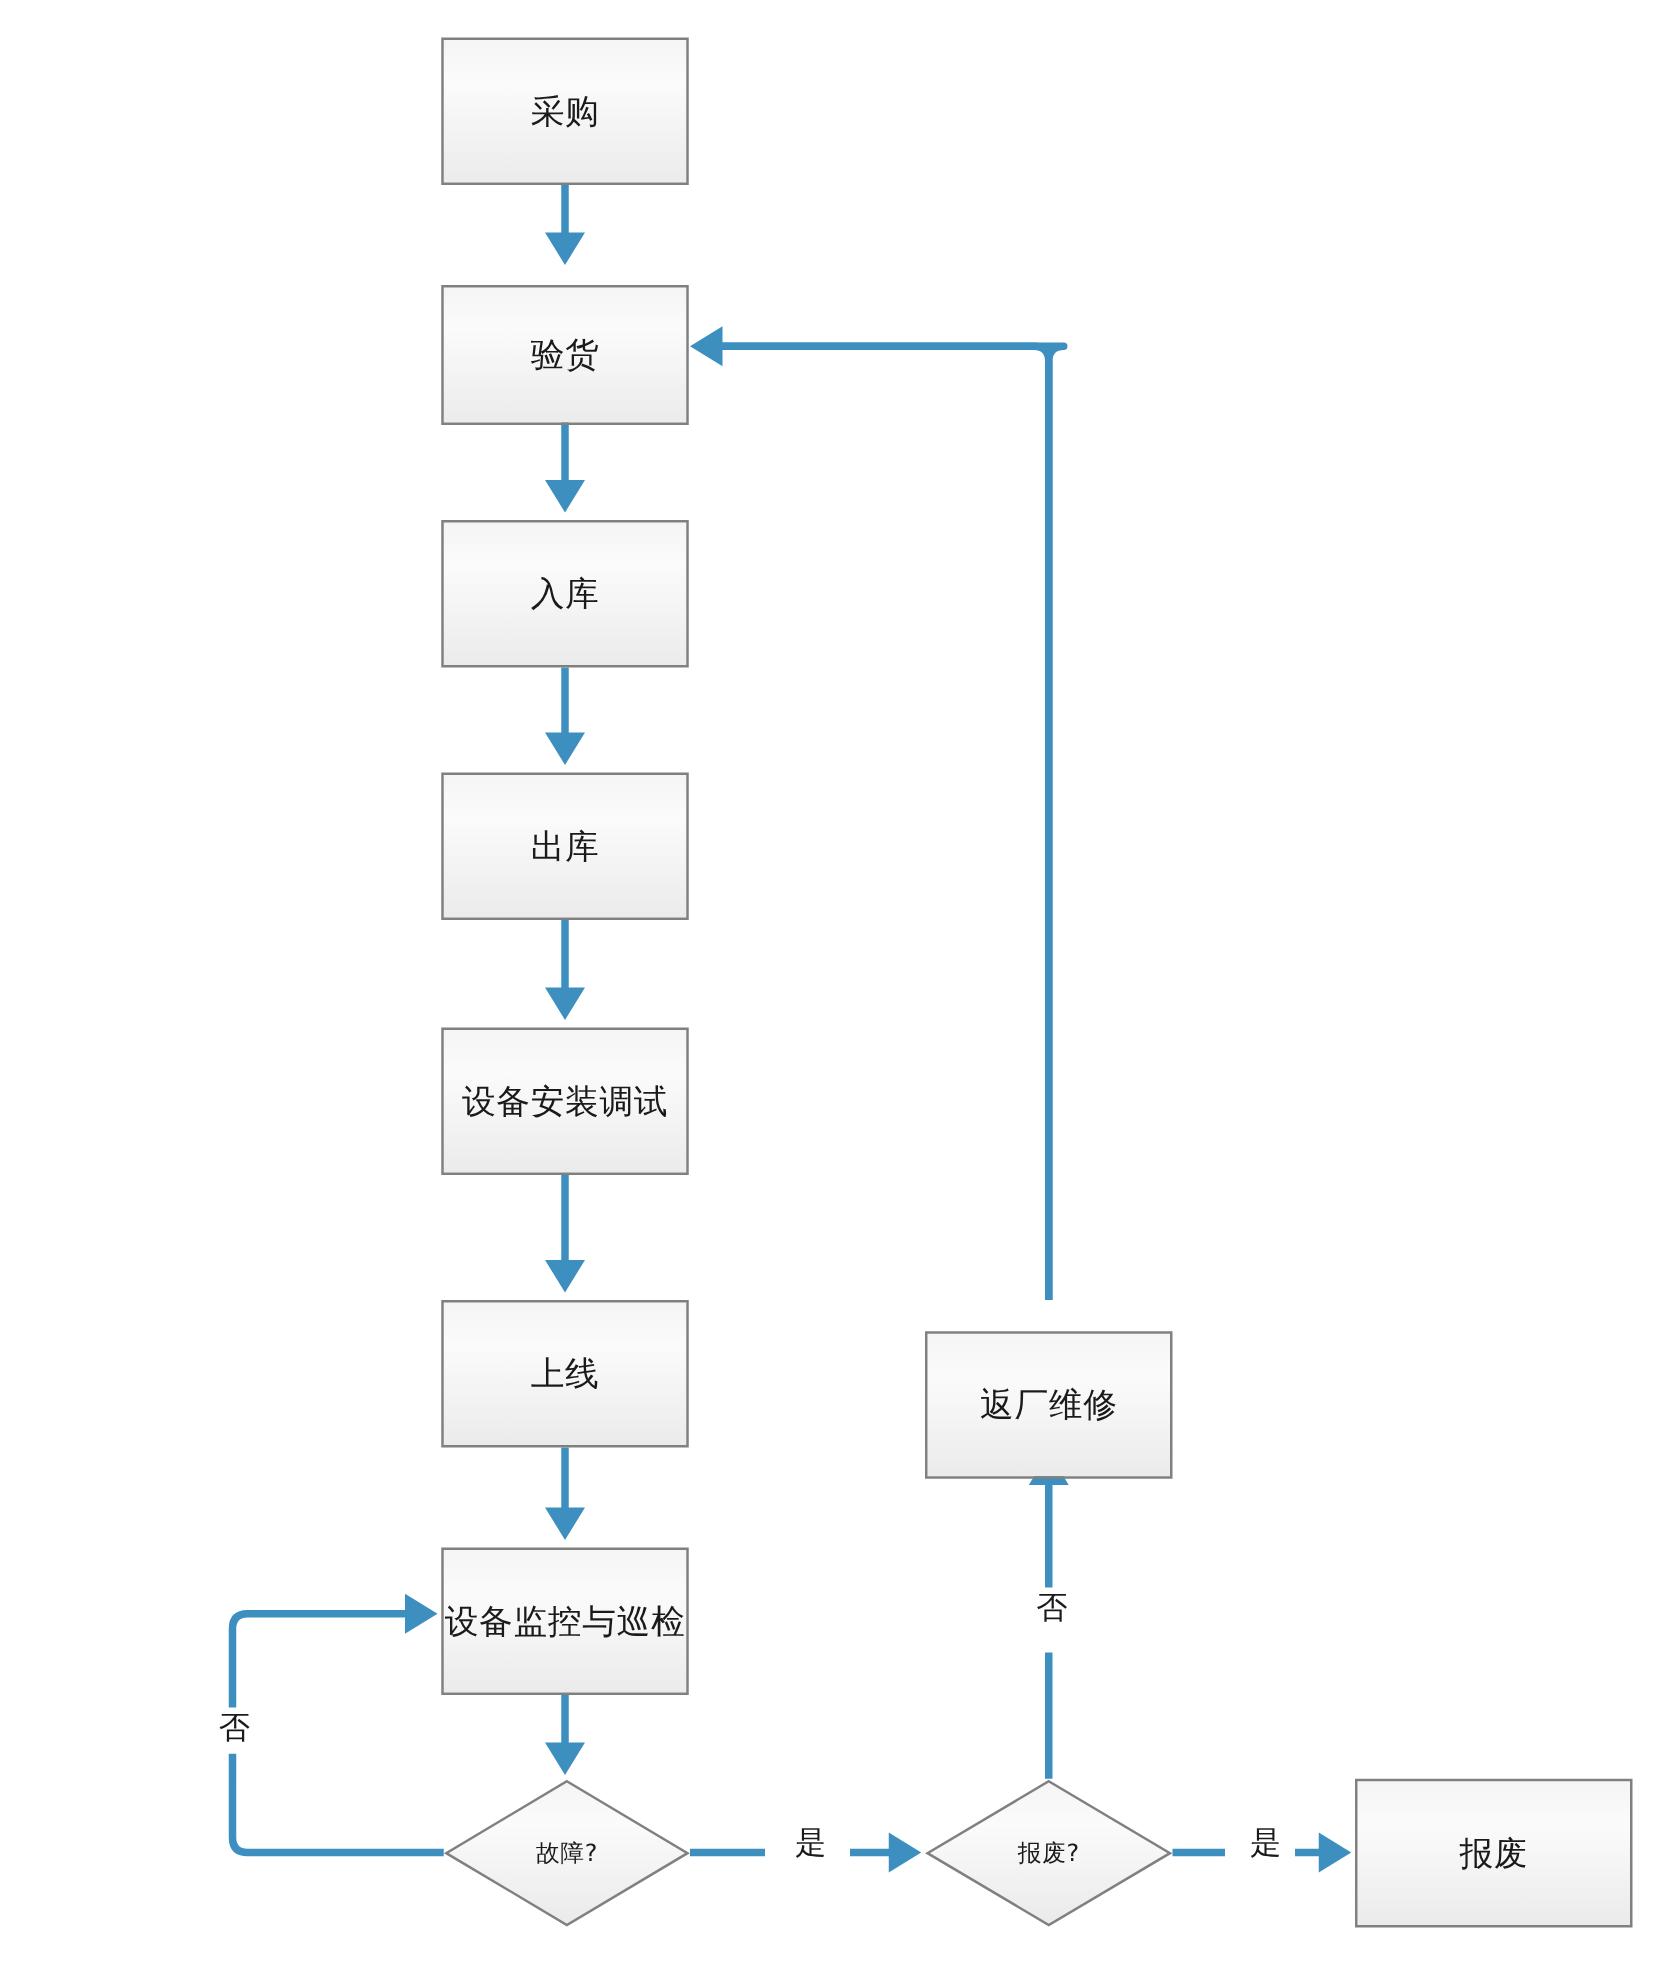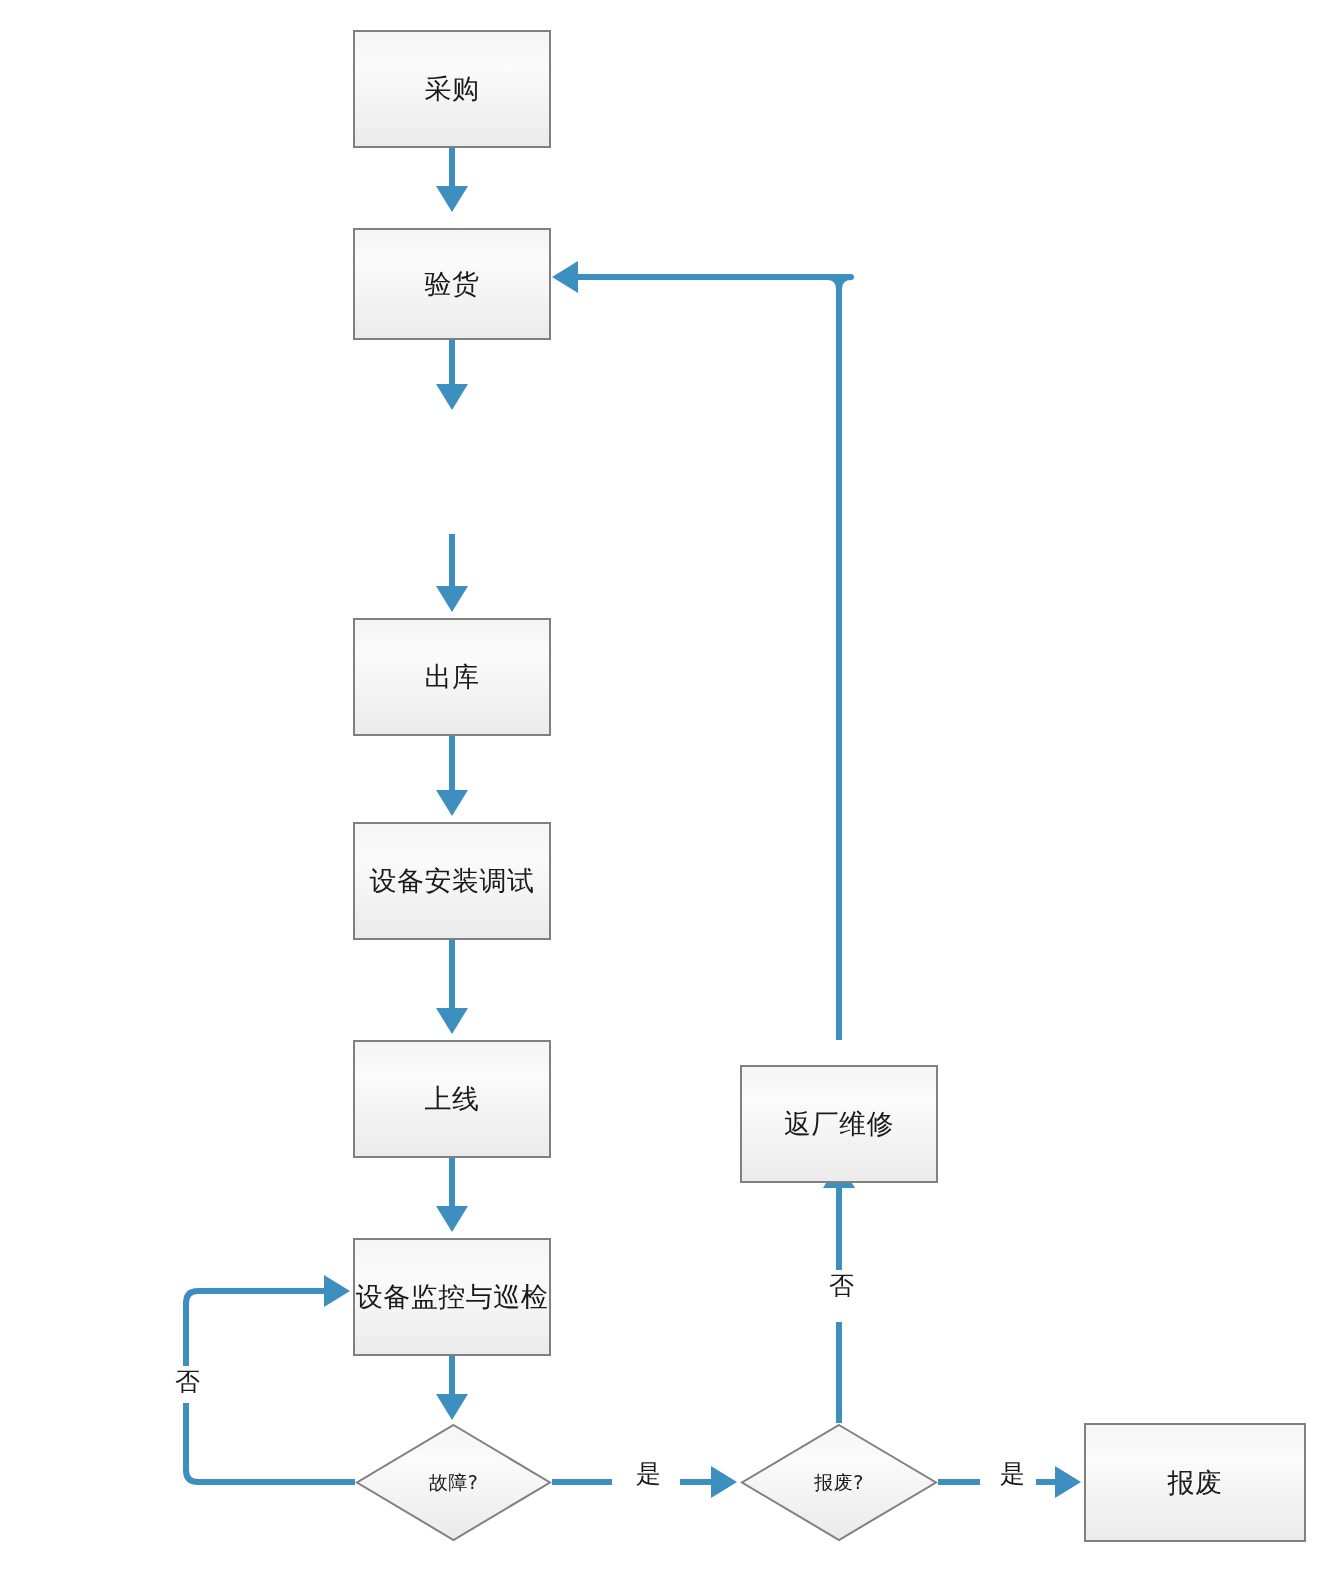--- a/index.html
+++ b/index.html
@@ -130,20 +130,23 @@
   </svg>
 
   <div class="node" style="left:353px; top:30px;   width:198px; height:118px;">
     <span>采购</span>
   </div>
 
   <div class="node" style="left:353px; top:218px;  width:198px; height:112px;margin-top:10px;">
     <span>验货</span>
   </div>
 
+  <div class="node" style="left:353px; top:416px;  width:198px; height:118px;">
+    <span>入库</span>
+  </div>
 
   <div class="node" style="left:353px; top:618px;  width:198px; height:118px;text-align:center;">
     <span>出库</span>
   </div>
 
   <div class="node" style="left:353px; top:822px;  width:198px; height:118px;">
     <span>设备安装调试</span>
   </div>
 
   <div class="node" style="left:353px; top:1040px; width:198px; height:118px;">

